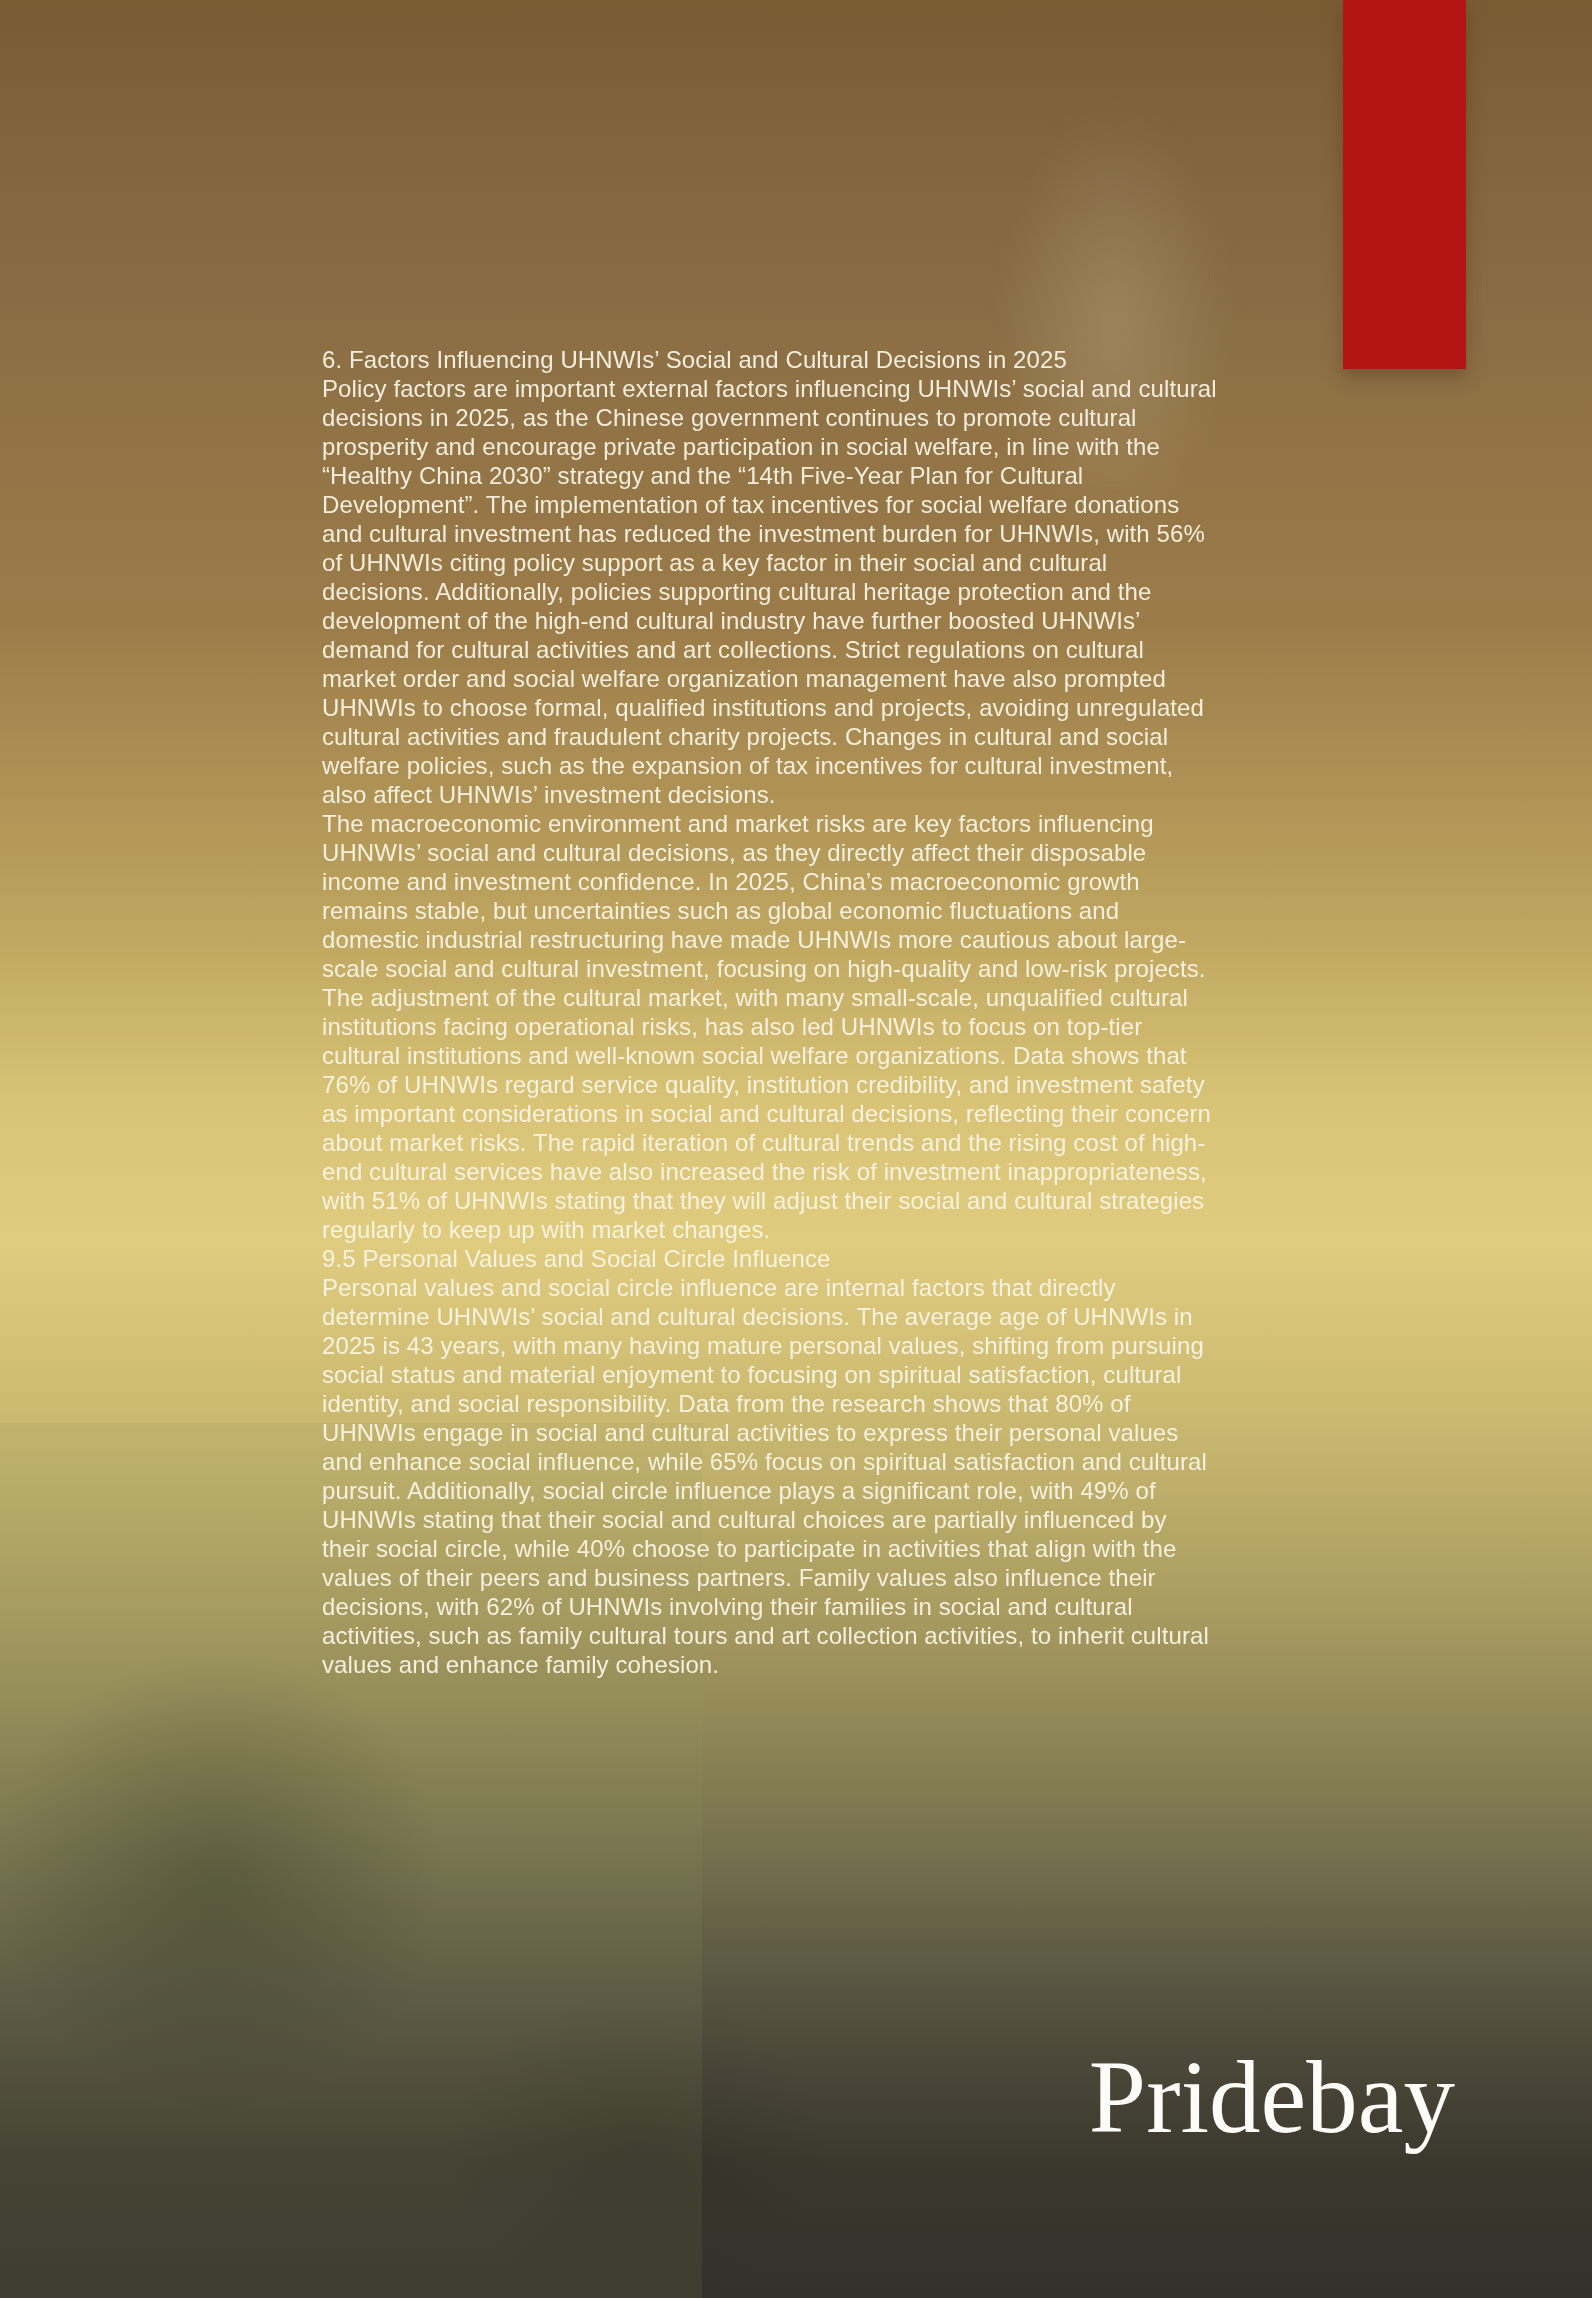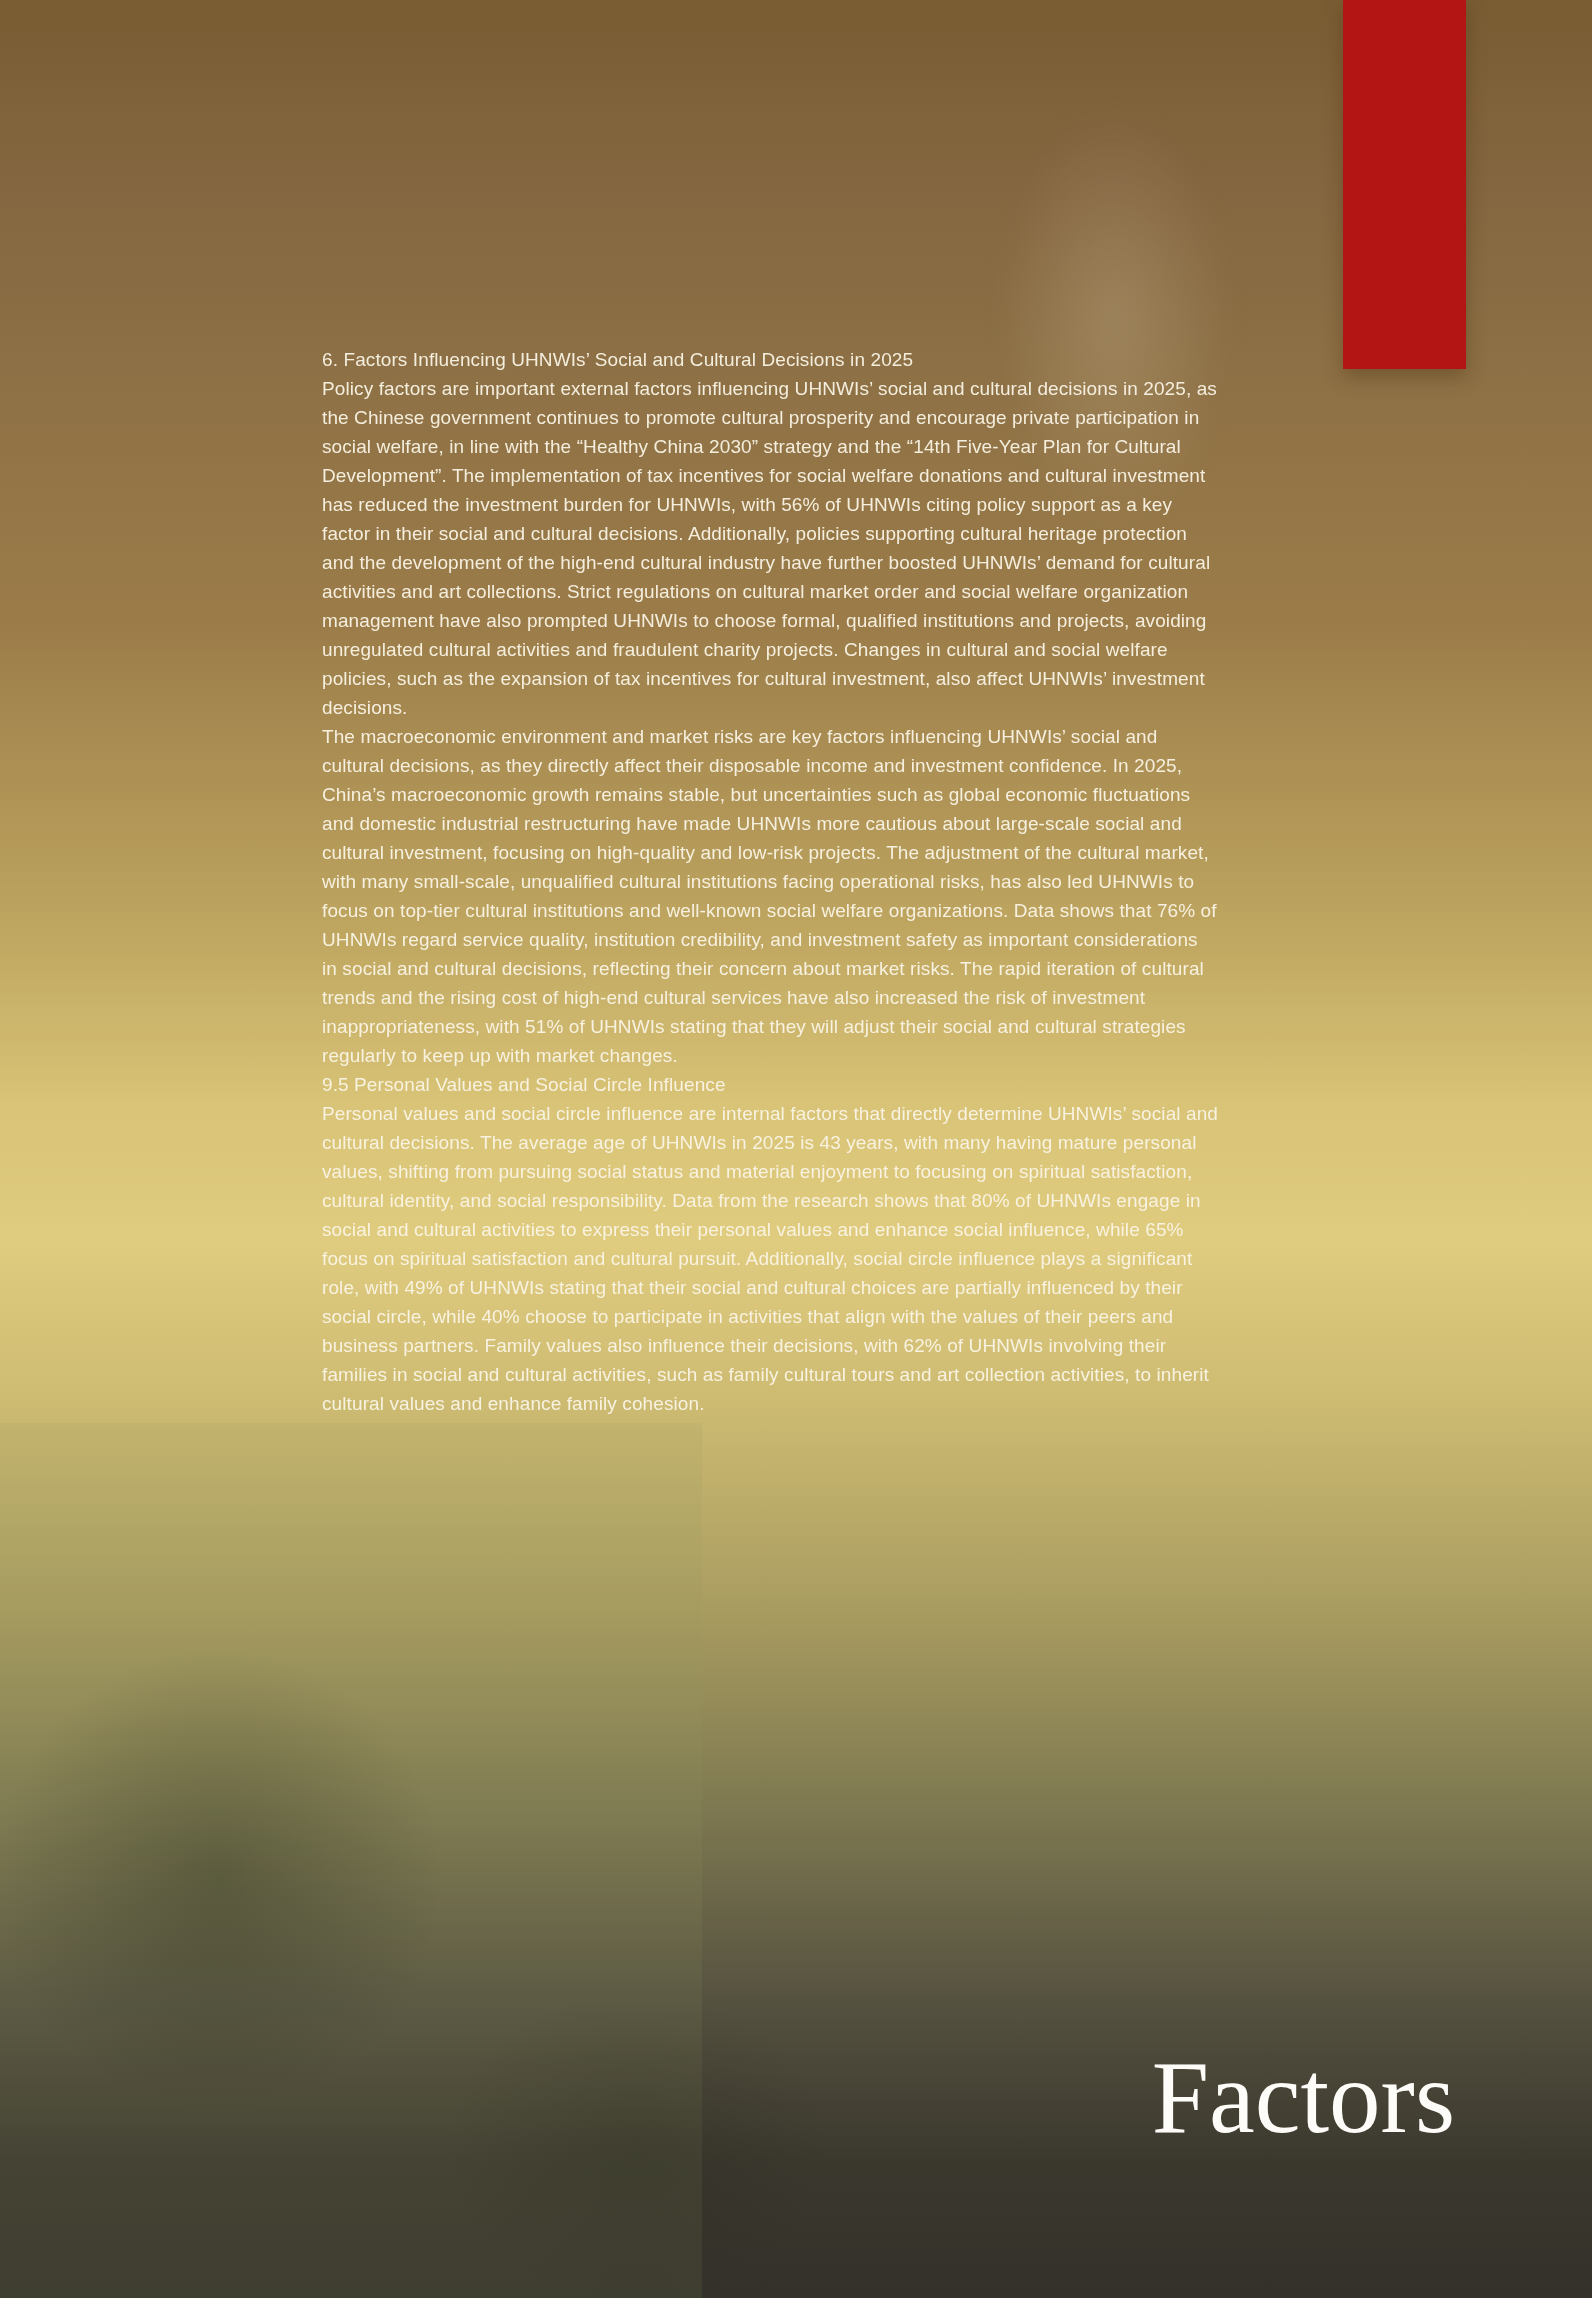--- a/index.html
+++ b/index.html
@@ -52,21 +52,21 @@
     background: radial-gradient(closest-side, rgba(30,32,22,0.18), rgba(30,32,22,0) 75%);
     pointer-events: none;
   }
   .accent-bar {
     position: absolute; left: 1343px; top: 0; width: 123px; height: 369px;
     background: #b21513;
     box-shadow: 0 8px 18px rgba(70,40,10,0.35);
   }
   .content {
     position: absolute; left: 322px; top: 345px; width: 896px;
-    font-size: 19px; line-height: 29px;
+    font-size: 24px; line-height: 29px;
     letter-spacing: 0.1px;
     color: rgba(250,244,230,0.95);
   }
   .content p { margin: 0; }
   .brand-logo {
     position: absolute; right: 137px; top: 2046px;
     font-family: "Liberation Serif", serif;
     font-size: 103px; line-height: 1;
     color: #fdfcf8;
   }
@@ -86,15 +86,15 @@
     <p>6. Factors Influencing UHNWIs’ Social and Cultural Decisions in 2025</p>
 
     <p>Policy factors are important external factors influencing UHNWIs’ social and cultural decisions in 2025, as the Chinese government continues to promote cultural prosperity and encourage private participation in social welfare, in line with the “Healthy China 2030” strategy and the “14th Five-Year Plan for Cultural Development”. The implementation of tax incentives for social welfare donations and cultural investment has reduced the investment burden for UHNWIs, with 56% of UHNWIs citing policy support as a key factor in their social and cultural decisions. Additionally, policies supporting cultural heritage protection and the development of the high-end cultural industry have further boosted UHNWIs’ demand for cultural activities and art collections. Strict regulations on cultural market order and social welfare organization management have also prompted UHNWIs to choose formal, qualified institutions and projects, avoiding unregulated cultural activities and fraudulent charity projects. Changes in cultural and social welfare policies, such as the expansion of tax incentives for cultural investment, also affect UHNWIs’ investment decisions.</p>
 
     <p>The macroeconomic environment and market risks are key factors influencing UHNWIs’ social and cultural decisions, as they directly affect their disposable income and investment confidence. In 2025, China’s macroeconomic growth remains stable, but uncertainties such as global economic fluctuations and domestic industrial restructuring have made UHNWIs more cautious about large-scale social and cultural investment, focusing on high-quality and low-risk projects. The adjustment of the cultural market, with many small-scale, unqualified cultural institutions facing operational risks, has also led UHNWIs to focus on top-tier cultural institutions and well-known social welfare organizations. Data shows that 76% of UHNWIs regard service quality, institution credibility, and investment safety as important considerations in social and cultural decisions, reflecting their concern about market risks. The rapid iteration of cultural trends and the rising cost of high-end cultural services have also increased the risk of investment inappropriateness, with 51% of UHNWIs stating that they will adjust their social and cultural strategies regularly to keep up with market changes.</p>
 
     <p>9.5 Personal Values and Social Circle Influence</p>
     <p>Personal values and social circle influence are internal factors that directly determine UHNWIs’ social and cultural decisions. The average age of UHNWIs in 2025 is 43 years, with many having mature personal values, shifting from pursuing social status and material enjoyment to focusing on spiritual satisfaction, cultural identity, and social responsibility. Data from the research shows that 80% of UHNWIs engage in social and cultural activities to express their personal values and enhance social influence, while 65% focus on spiritual satisfaction and cultural pursuit. Additionally, social circle influence plays a significant role, with 49% of UHNWIs stating that their social and cultural choices are partially influenced by their social circle, while 40% choose to participate in activities that align with the values of their peers and business partners. Family values also influence their decisions, with 62% of UHNWIs involving their families in social and cultural activities, such as family cultural tours and art collection activities, to inherit cultural values and enhance family cohesion.</p>
   </main>
 
-  <div class="brand-logo">Factors</div>
+  <div class="brand-logo">Pridebay</div>
 </div>
 
 
 </body></html>

